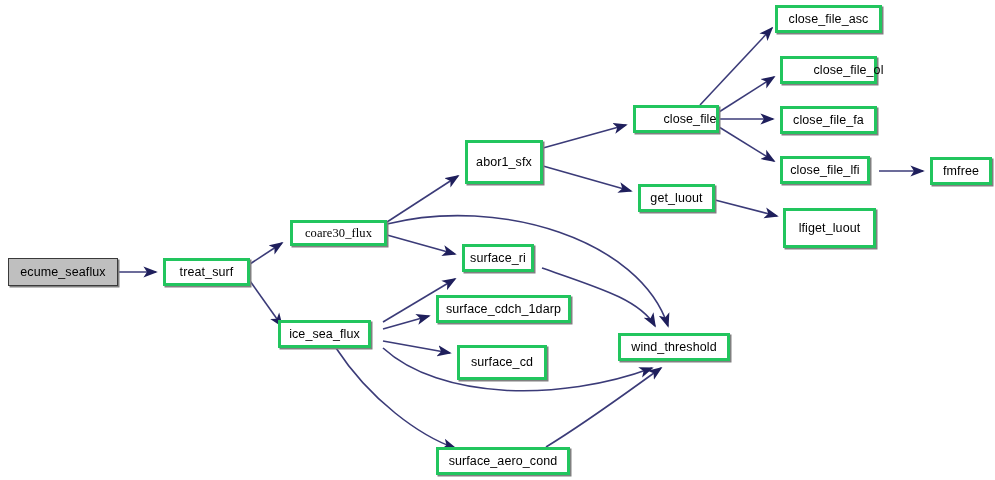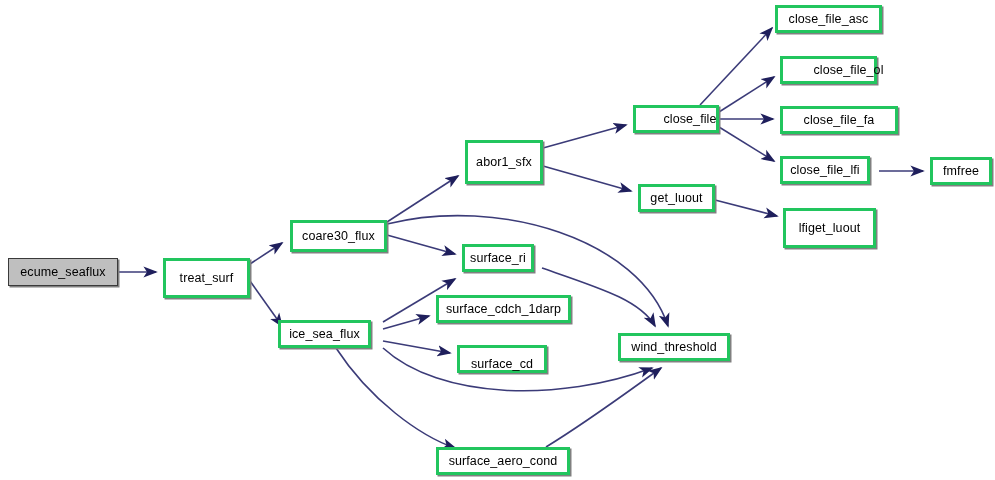--- a/index.html
+++ b/index.html
@@ -83,60 +83,60 @@
         <path d="M 719,127 L 774,161" fill="none" stroke="#3b3b78" stroke-width="1.6" marker-end="url(#arrow)"></path>
         <path d="M 715,200 L 777,216" fill="none" stroke="#3b3b78" stroke-width="1.6" marker-end="url(#arrow)"></path>
         <path d="M 879,171 L 923,171" fill="none" stroke="#3b3b78" stroke-width="1.6" marker-end="url(#arrow)"></path>
       </g>
   </svg>
 
   <div id="nodes-group">
       <div class="node highlight" style="left: 8px; top: 258px; width: 110px; height: 28px;">
         <span class="node-label">ecume_seaflux</span>
       </div>
-      <div class="node" style="left: 163px; top: 258px; width: 87px; height: 40px;">
+      <div class="node" style="left: 163px; top: 258px; width: 87px; height: 28px;">
         <span class="node-label">treat_surf</span>
       </div>
-      <div class="node" style="left: 290px; top: 220px; width: 97px; height: 32px;">
+      <div class="node" style="left: 290px; top: 220px; width: 97px; height: 26px; font-family: Liberation Serif, serif;">
         <span class="node-label">coare30_flux</span>
       </div>
       <div class="node" style="left: 278px; top: 320px; width: 93px; height: 28px;">
         <span class="node-label">ice_sea_flux</span>
       </div>
       <div class="node" style="left: 465px; top: 140px; width: 78px; height: 44px;">
         <span class="node-label">abor1_sfx</span>
       </div>
       <div class="node" style="left: 462px; top: 244px; width: 72px; height: 28px;">
         <span class="node-label">surface_ri</span>
       </div>
       <div class="node" style="left: 436px; top: 295px; width: 135px; height: 28px;">
         <span class="node-label">surface_cdch_1darp</span>
       </div>
-      <div class="node" style="left: 457px; top: 345px; width: 90px; height: 28px; align-items: flex-end;">
+      <div class="node" style="left: 457px; top: 345px; width: 90px; height: 35px;">
         <span class="node-label">surface_cd</span>
       </div>
       <div class="node" style="left: 436px; top: 447px; width: 134px; height: 28px;">
         <span class="node-label">surface_aero_cond</span>
       </div>
       <div class="node" style="left: 618px; top: 333px; width: 112px; height: 28px;">
         <span class="node-label">wind_threshold</span>
       </div>
       <div class="node" style="left: 633px; top: 105px; width: 86px; height: 28px; padding-left: 28px;">
         <span class="node-label">close_file</span>
       </div>
       <div class="node" style="left: 638px; top: 184px; width: 77px; height: 28px;">
         <span class="node-label">get_luout</span>
       </div>
       <div class="node" style="left: 775px; top: 5px; width: 107px; height: 28px;">
         <span class="node-label">close_file_asc</span>
       </div>
       <div class="node" style="left: 780px; top: 56px; width: 97px; height: 28px; padding-left: 40px;">
         <span class="node-label">close_file_ol</span>
       </div>
-      <div class="node" style="left: 780px; top: 106px; width: 118px; height: 28px;">
+      <div class="node" style="left: 780px; top: 106px; width: 97px; height: 28px;">
         <span class="node-label">close_file_fa</span>
       </div>
       <div class="node" style="left: 780px; top: 156px; width: 90px; height: 28px;">
         <span class="node-label">close_file_lfi</span>
       </div>
       <div class="node" style="left: 783px; top: 208px; width: 93px; height: 40px;">
         <span class="node-label">lfiget_luout</span>
       </div>
       <div class="node" style="left: 930px; top: 157px; width: 62px; height: 28px;">
         <span class="node-label">fmfree</span>

